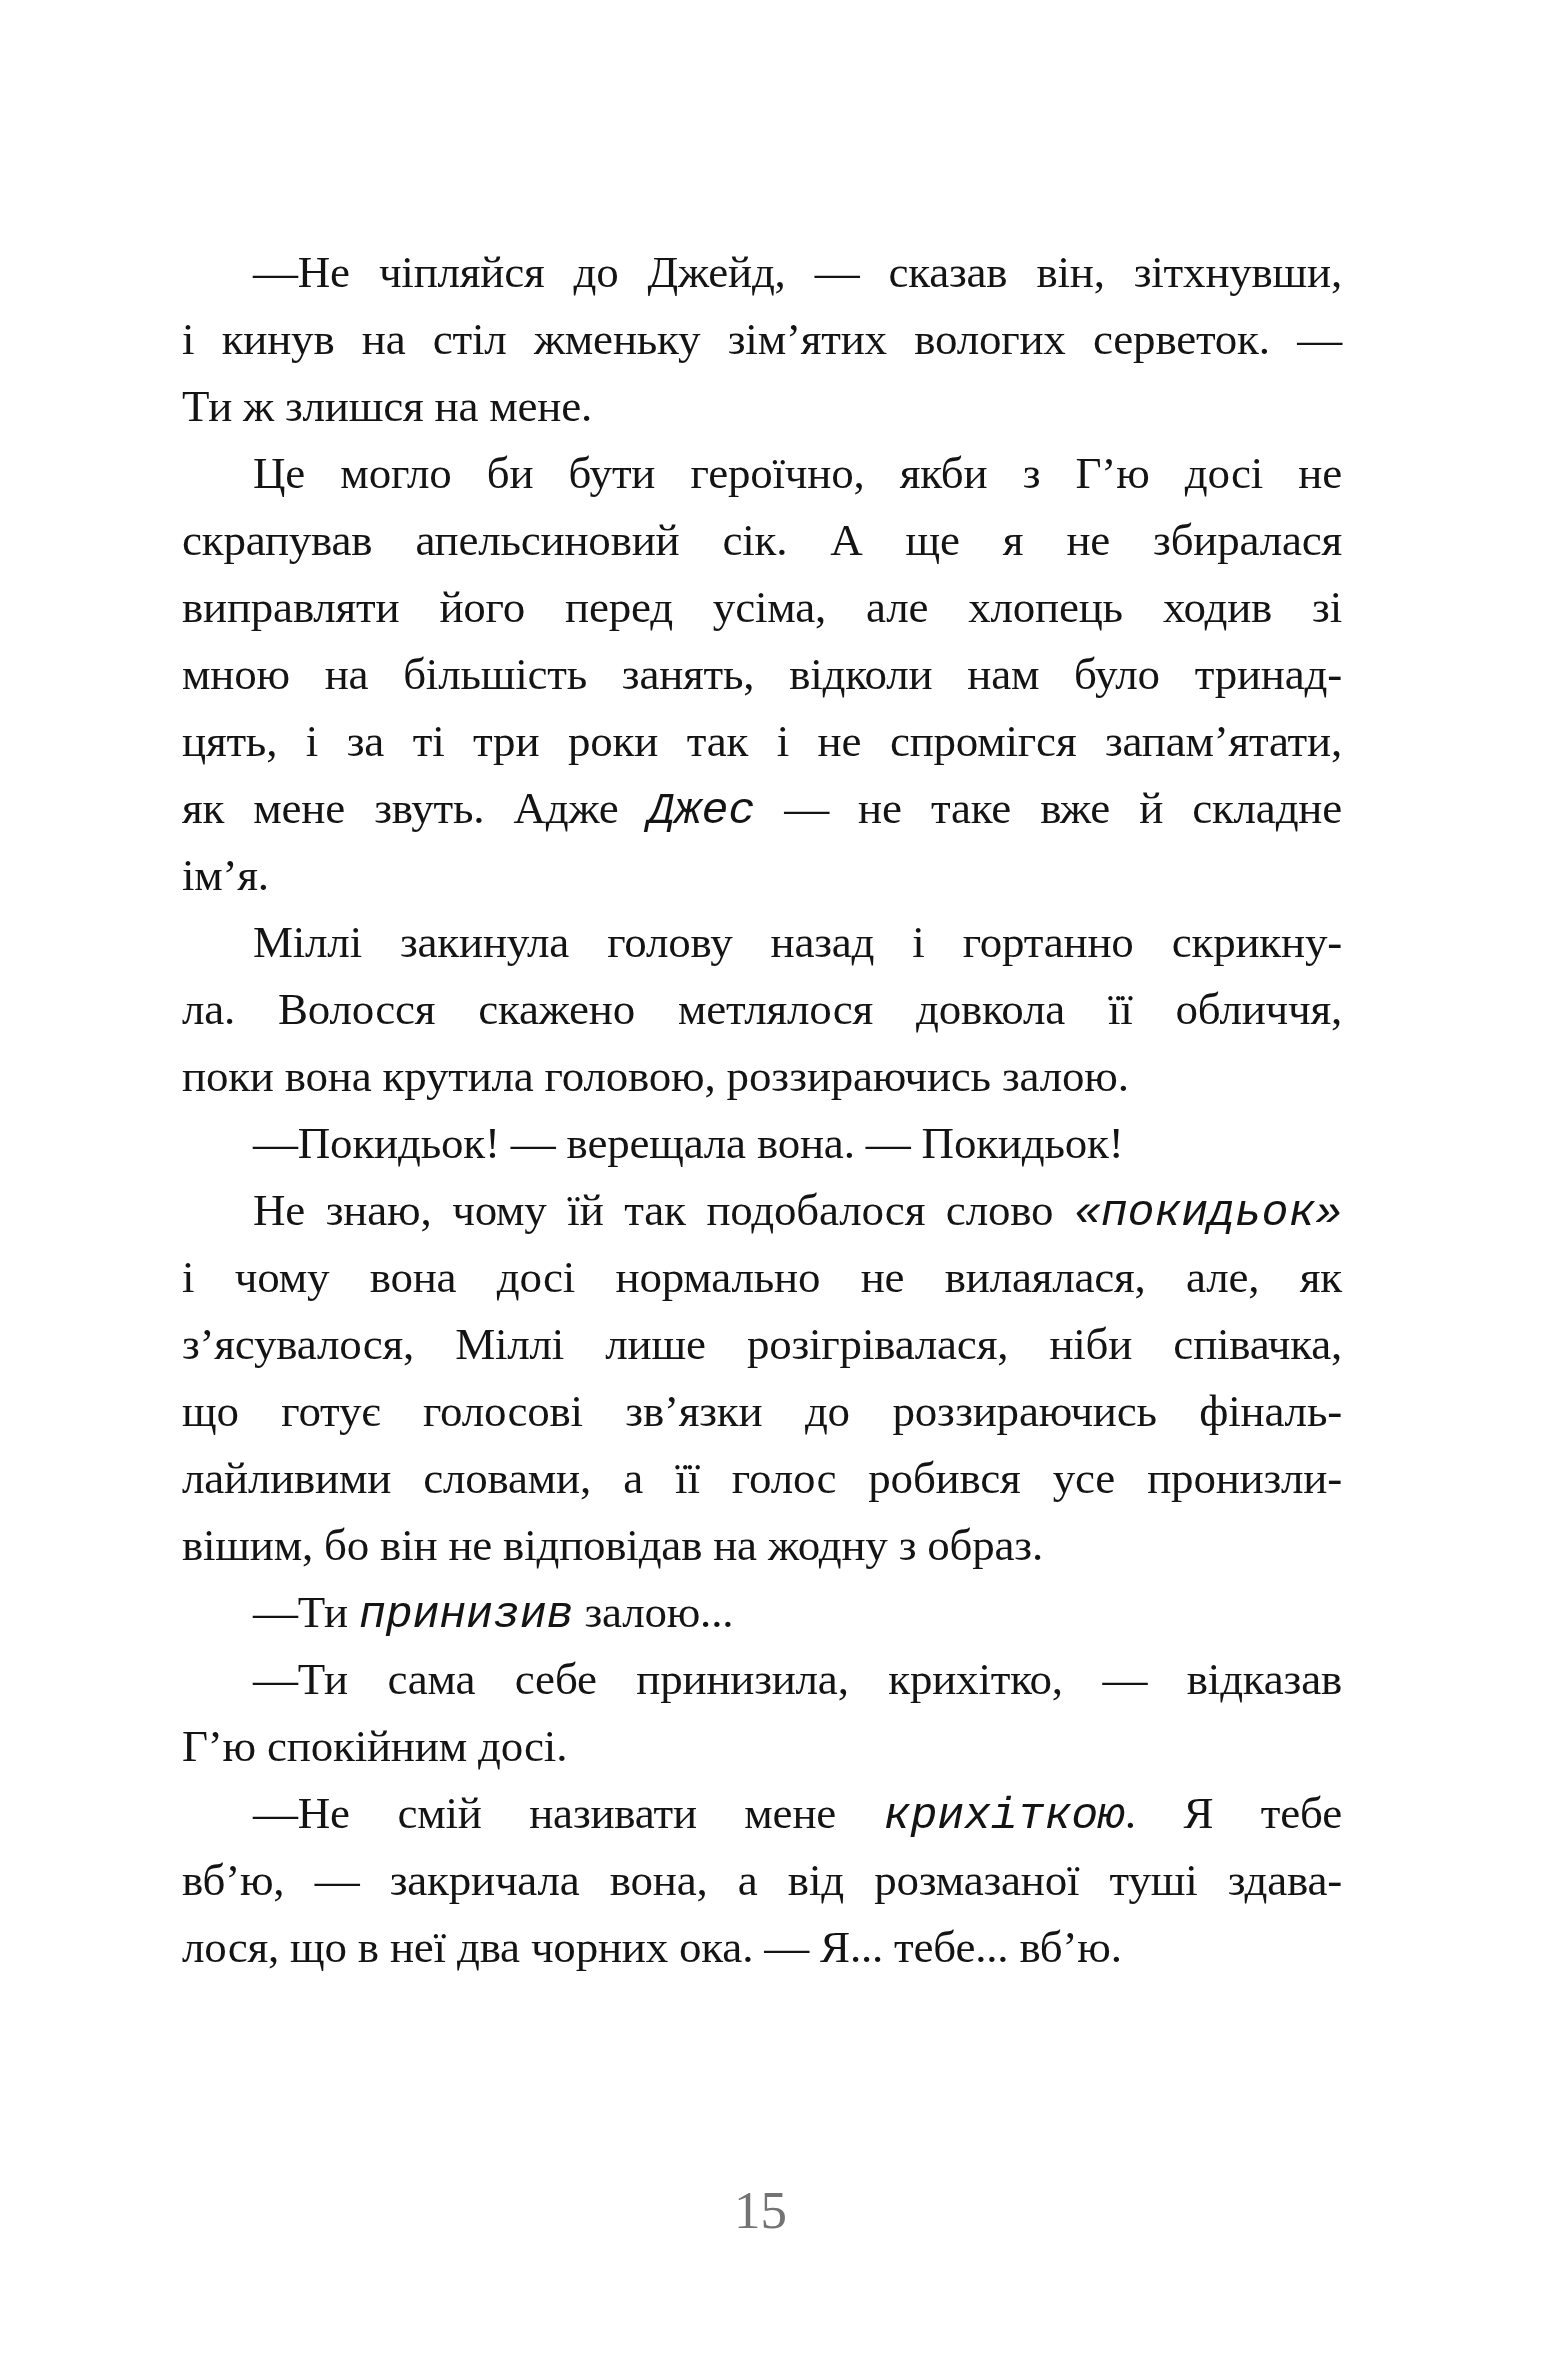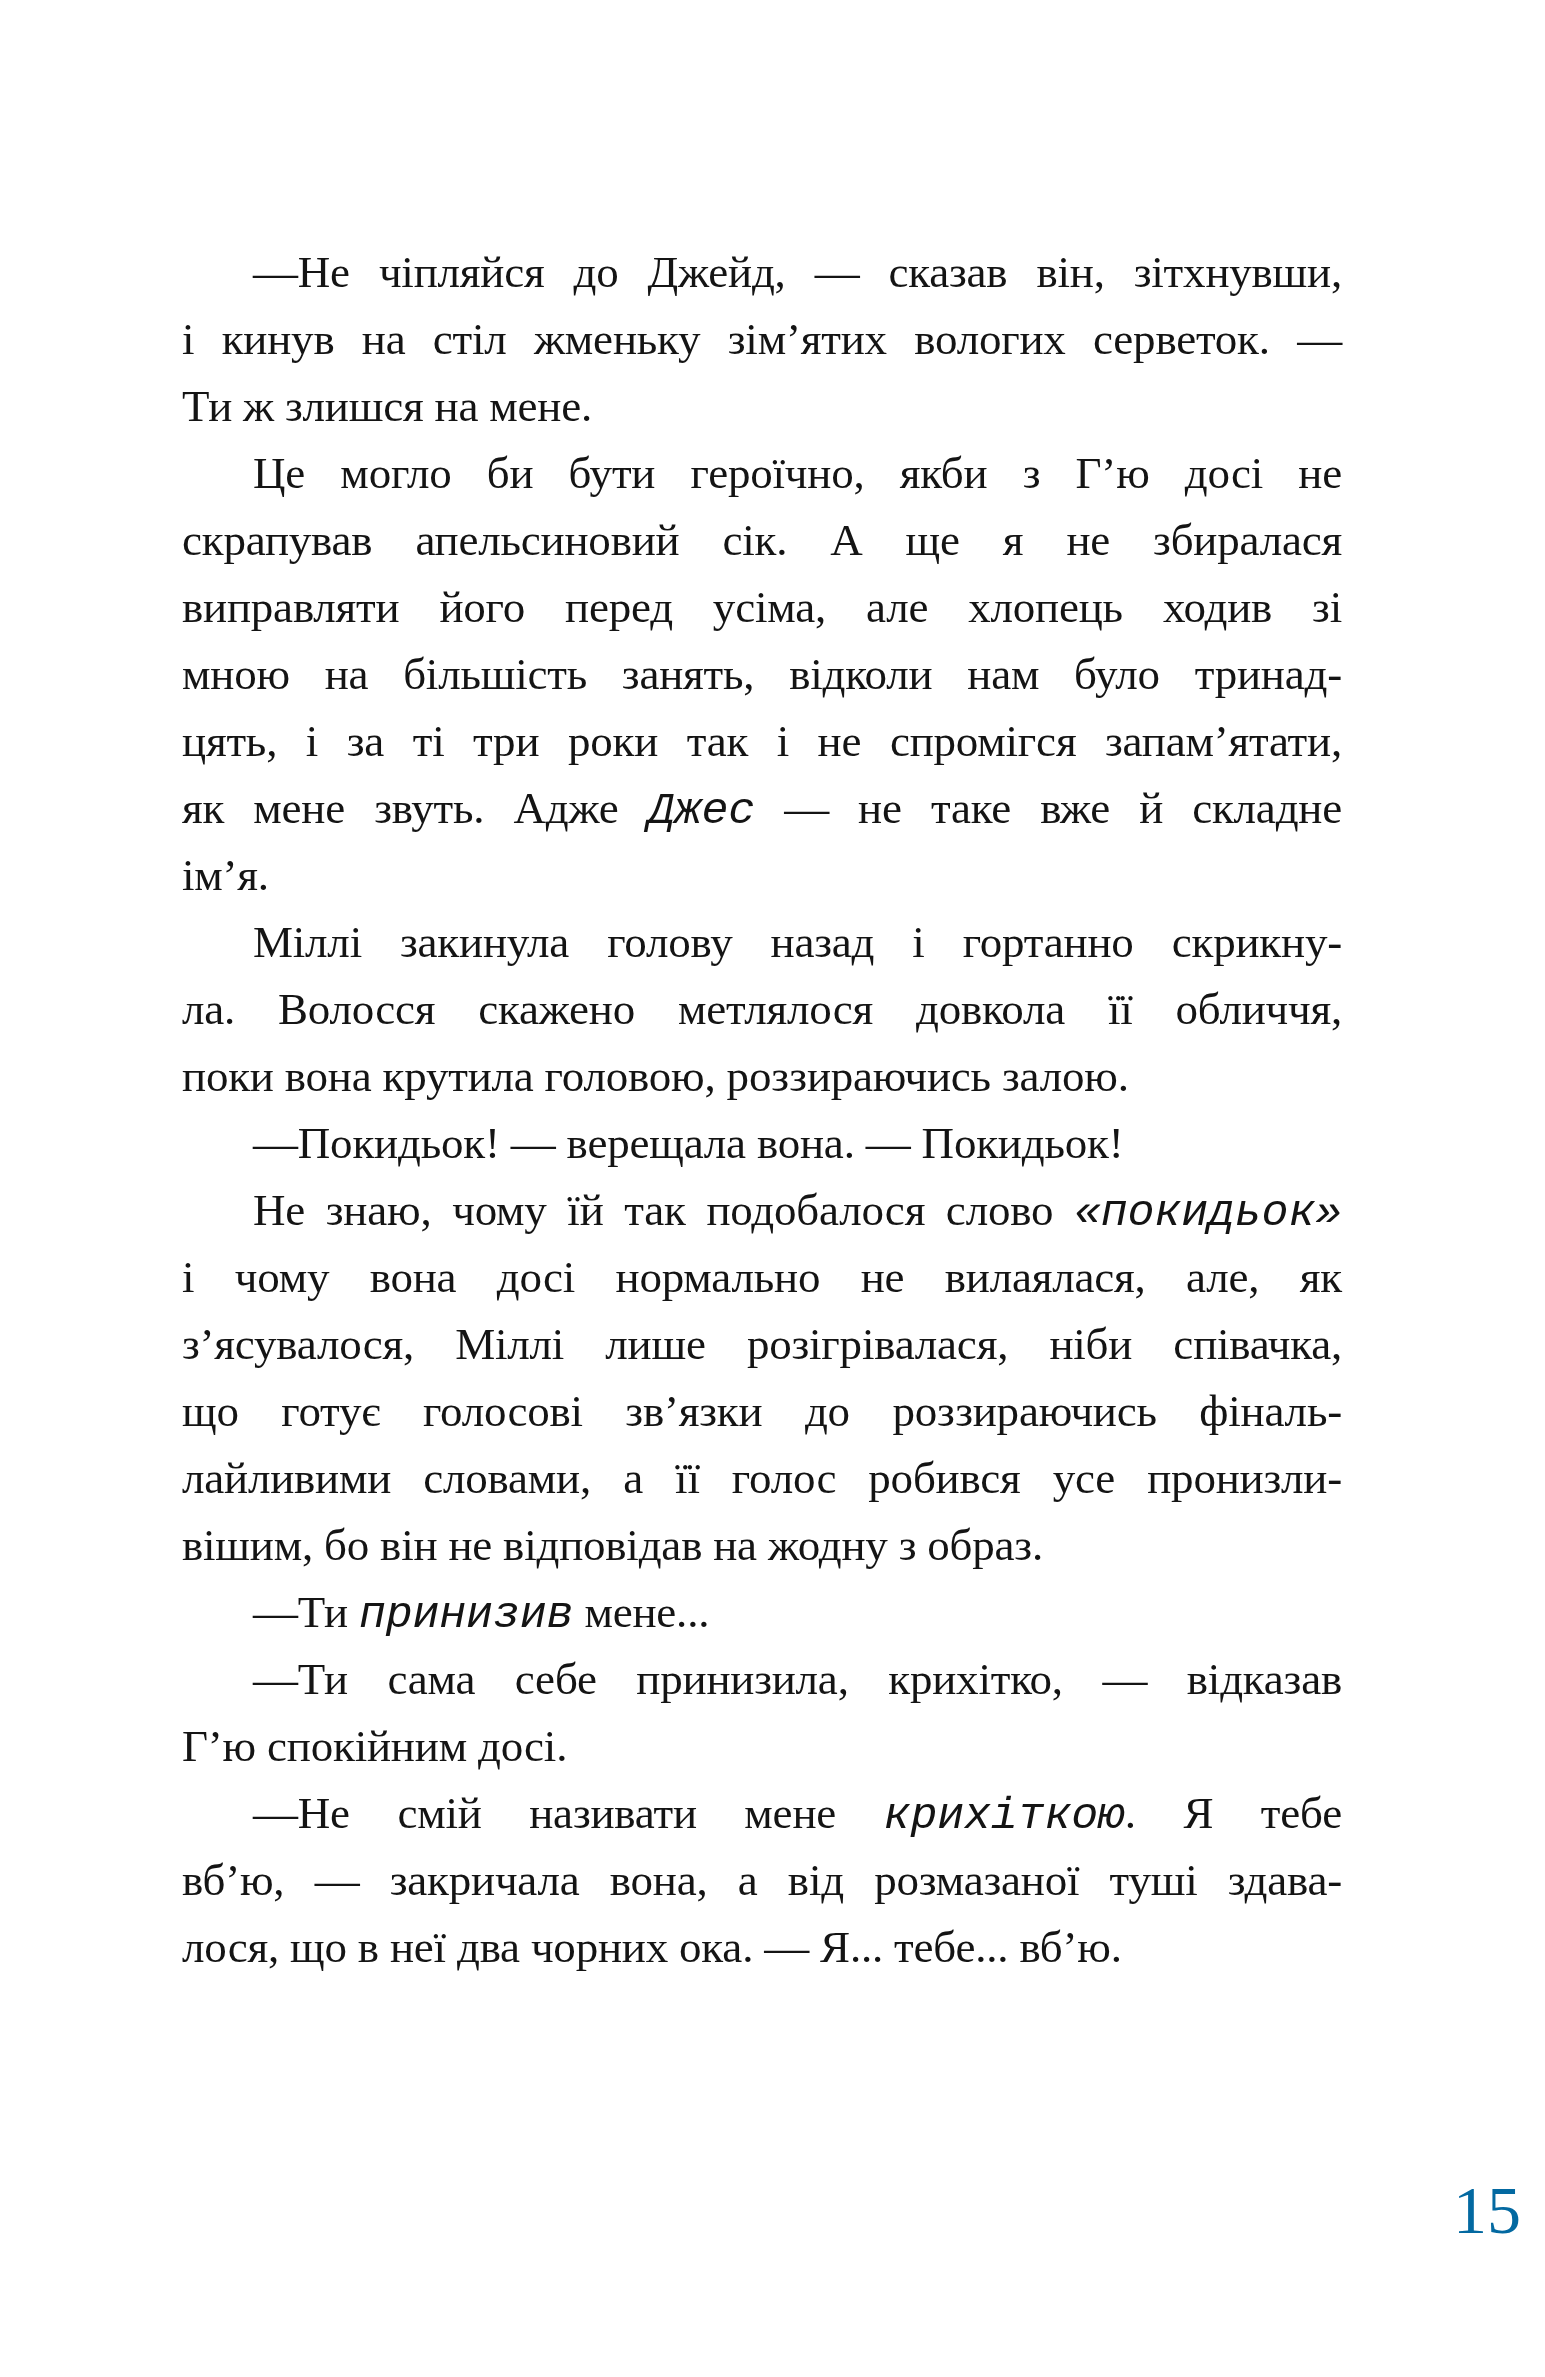--- a/index.html
+++ b/index.html
@@ -47,24 +47,24 @@
     }
     .it {
       font-style: italic;
       font-family: Liberation Mono, monospace;
     }
     .page-number {
       position: absolute;
       left: 0;
       width: 1521px;
       top: 2178px;
-      text-align: right;
-      font-size: 68px;
+      text-align: center;
+      font-size: 53px;
       line-height: 64px;
-      color: #0369a1;
+      color: #737373;
     }
   </style>
 </head>
 <body>
 
 <div class="page">
   <div class="text-block" id="text-block">
       <div class="line indent"><span>—Не чіпляйся до Джейд, — сказав він, зітхнувши,</span></div>
       <div class="line"><span>і кинув на стіл жменьку зім’ятих вологих серветок. —</span></div>
       <div class="line last"><span>Ти ж злишся на мене.</span></div>
@@ -78,21 +78,21 @@
       <div class="line indent"><span>Міллі закинула голову назад і гортанно скрикну-</span></div>
       <div class="line"><span>ла. Волосся скажено метлялося довкола її обличчя,</span></div>
       <div class="line last"><span>поки вона крутила головою, роззираючись залою.</span></div>
       <div class="line indent last"><span>—Покидьок! — верещала вона. — Покидьок!</span></div>
       <div class="line indent"><span>Не знаю, чому їй так подобалося слово </span><span class="it">«покидьок»</span></div>
       <div class="line"><span>і чому вона досі нормально не вилаялася, але, як</span></div>
       <div class="line"><span>з’ясувалося, Міллі лише розігрівалася, ніби співачка,</span></div>
       <div class="line"><span>що готує голосові зв’язки до роззираючись фіналь-</span></div>
       <div class="line"><span>лайливими словами, а її голос робився усе пронизли-</span></div>
       <div class="line last"><span>вішим, бо він не відповідав на жодну з образ.</span></div>
-      <div class="line indent last"><span>—Ти </span><span class="it">принизив</span><span> мене...</span></div>
+      <div class="line indent last"><span>—Ти </span><span class="it">принизив</span><span> залою...</span></div>
       <div class="line indent"><span>—Ти сама себе принизила, крихітко, — відказав</span></div>
       <div class="line last"><span>Г’ю спокійним досі.</span></div>
       <div class="line indent"><span>—Не смій називати мене </span><span class="it">крихіткою</span><span>. Я тебе</span></div>
       <div class="line"><span>вб’ю, — закричала вона, а від розмазаної туші здава-</span></div>
       <div class="line last"><span>лося, що в неї два чорних ока. — Я... тебе... вб’ю.</span></div>
     </div>
   <div class="page-number">15</div>
 </div>
 
 

